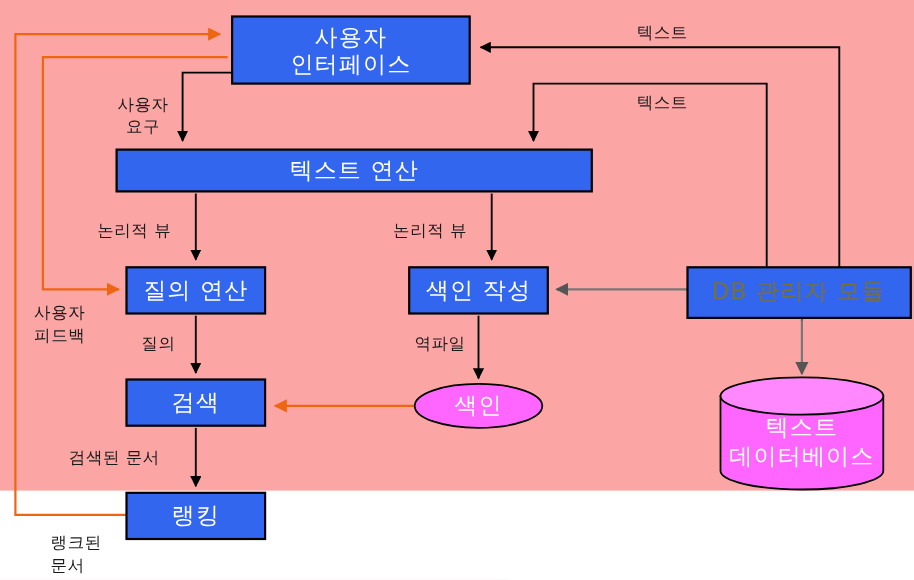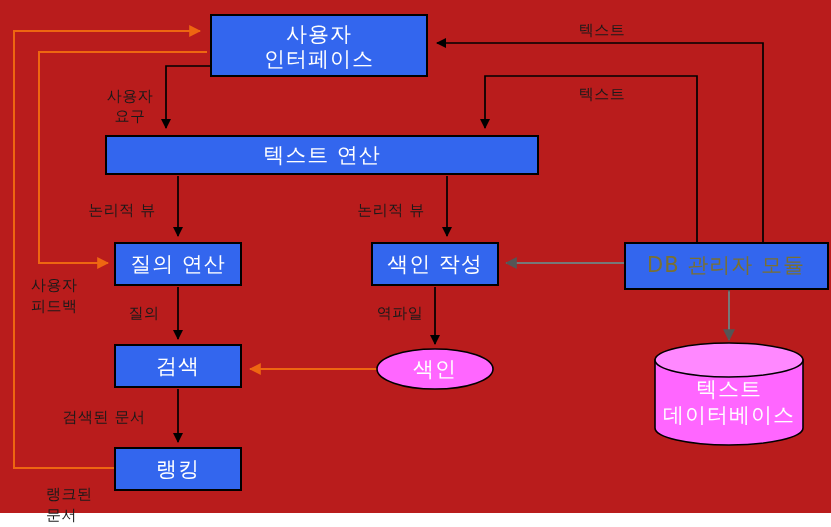--- a/index.html
+++ b/index.html
@@ -9,22 +9,22 @@
   }
   body {
     width: 831px;
     height: 527px;
     overflow: hidden;
     font-family: "DejaVu Sans", "Liberation Sans", sans-serif;
   }
   #diagram-root {
     position: relative;
     width: 831px;
-    height: 513px;
-    background: #b91c1c;
+    height: 446px;
+    background: #fca5a5;
   }
   svg.diagram-canvas {
     position: absolute;
     left: 0;
     top: 0;
     width: 831px;
     height: 527px;
   }
   .node-box {
     fill: #3366ee;

